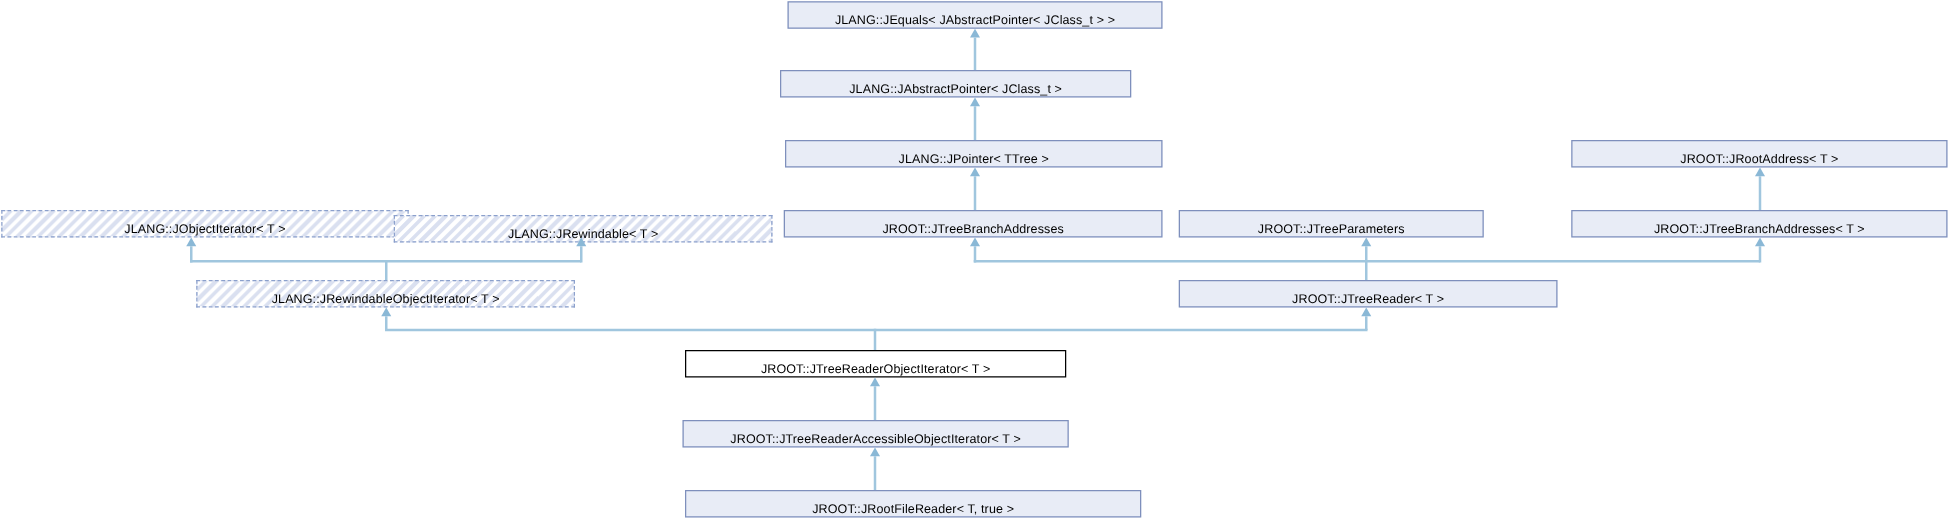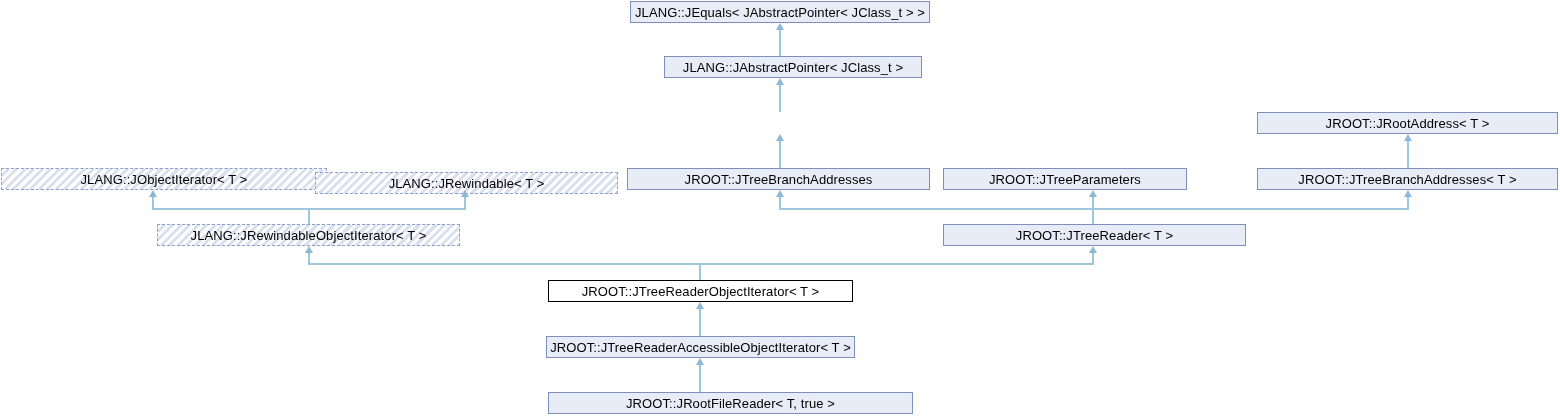--- a/index.html
+++ b/index.html
@@ -7,22 +7,22 @@
     position:relative;
     width:1560px;height:416px;
     background:var(--canvas-bg,#ffffff);
     font-family:"Liberation Sans","DejaVu Sans",sans-serif;
     overflow:hidden;
   }
   .node{
     position:absolute;height:22px;box-sizing:border-box;
     background:var(--node-fill,#e8ecf6);
     border:1.3px solid var(--node-border,#7e8fbc);
-    display:flex;align-items:center;justify-content:center;
-    font-size:13px;color:var(--text,#000);
+    display:flex;align-items:flex-end;justify-content:center;
+    font-size:10px;color:var(--text,#000);
     white-space:nowrap;letter-spacing:0.1px;
   }
   .node.dashed{
     border:1px dashed var(--dashed-border,#8ba0cc);
     background:repeating-linear-gradient(135deg,#ffffff 0 3px,var(--hatch,#dae0f0) 3px 6px);
   }
   .node.main{
     background:#ffffff;
     border:1.7px solid var(--main-border,#000000);
   }
@@ -36,22 +36,25 @@
   }
 </style>
 </head>
 <body>
 
 <div id="diagram">
 
   <div class="node" style="left:630px;top:1px;width:300px">
     <span>JLANG::JEquals&lt; JAbstractPointer&lt; JClass_t &gt; &gt;</span>
   </div>
-  <div class="node" style="left:664px;top:56px;width:258px">
+  <div class="node" style="left:624px;top:56px;width:281px">
     <span>JLANG::JAbstractPointer&lt; JClass_t &gt;</span>
+  </div>
+  <div class="node" style="left:628px;top:112px;width:302px">
+    <span>JLANG::JPointer&lt; TTree &gt;</span>
   </div>
   <div class="node" style="left:1257px;top:112px;width:301px">
     <span>JROOT::JRootAddress&lt; T &gt;</span>
   </div>
   <div class="node dashed" style="left:1px;top:168px;width:326px">
     <span>JLANG::JObjectIterator&lt; T &gt;</span>
   </div>
   <div class="node dashed" style="left:315px;top:172px;width:303px">
     <span>JLANG::JRewindable&lt; T &gt;</span>
   </div>

